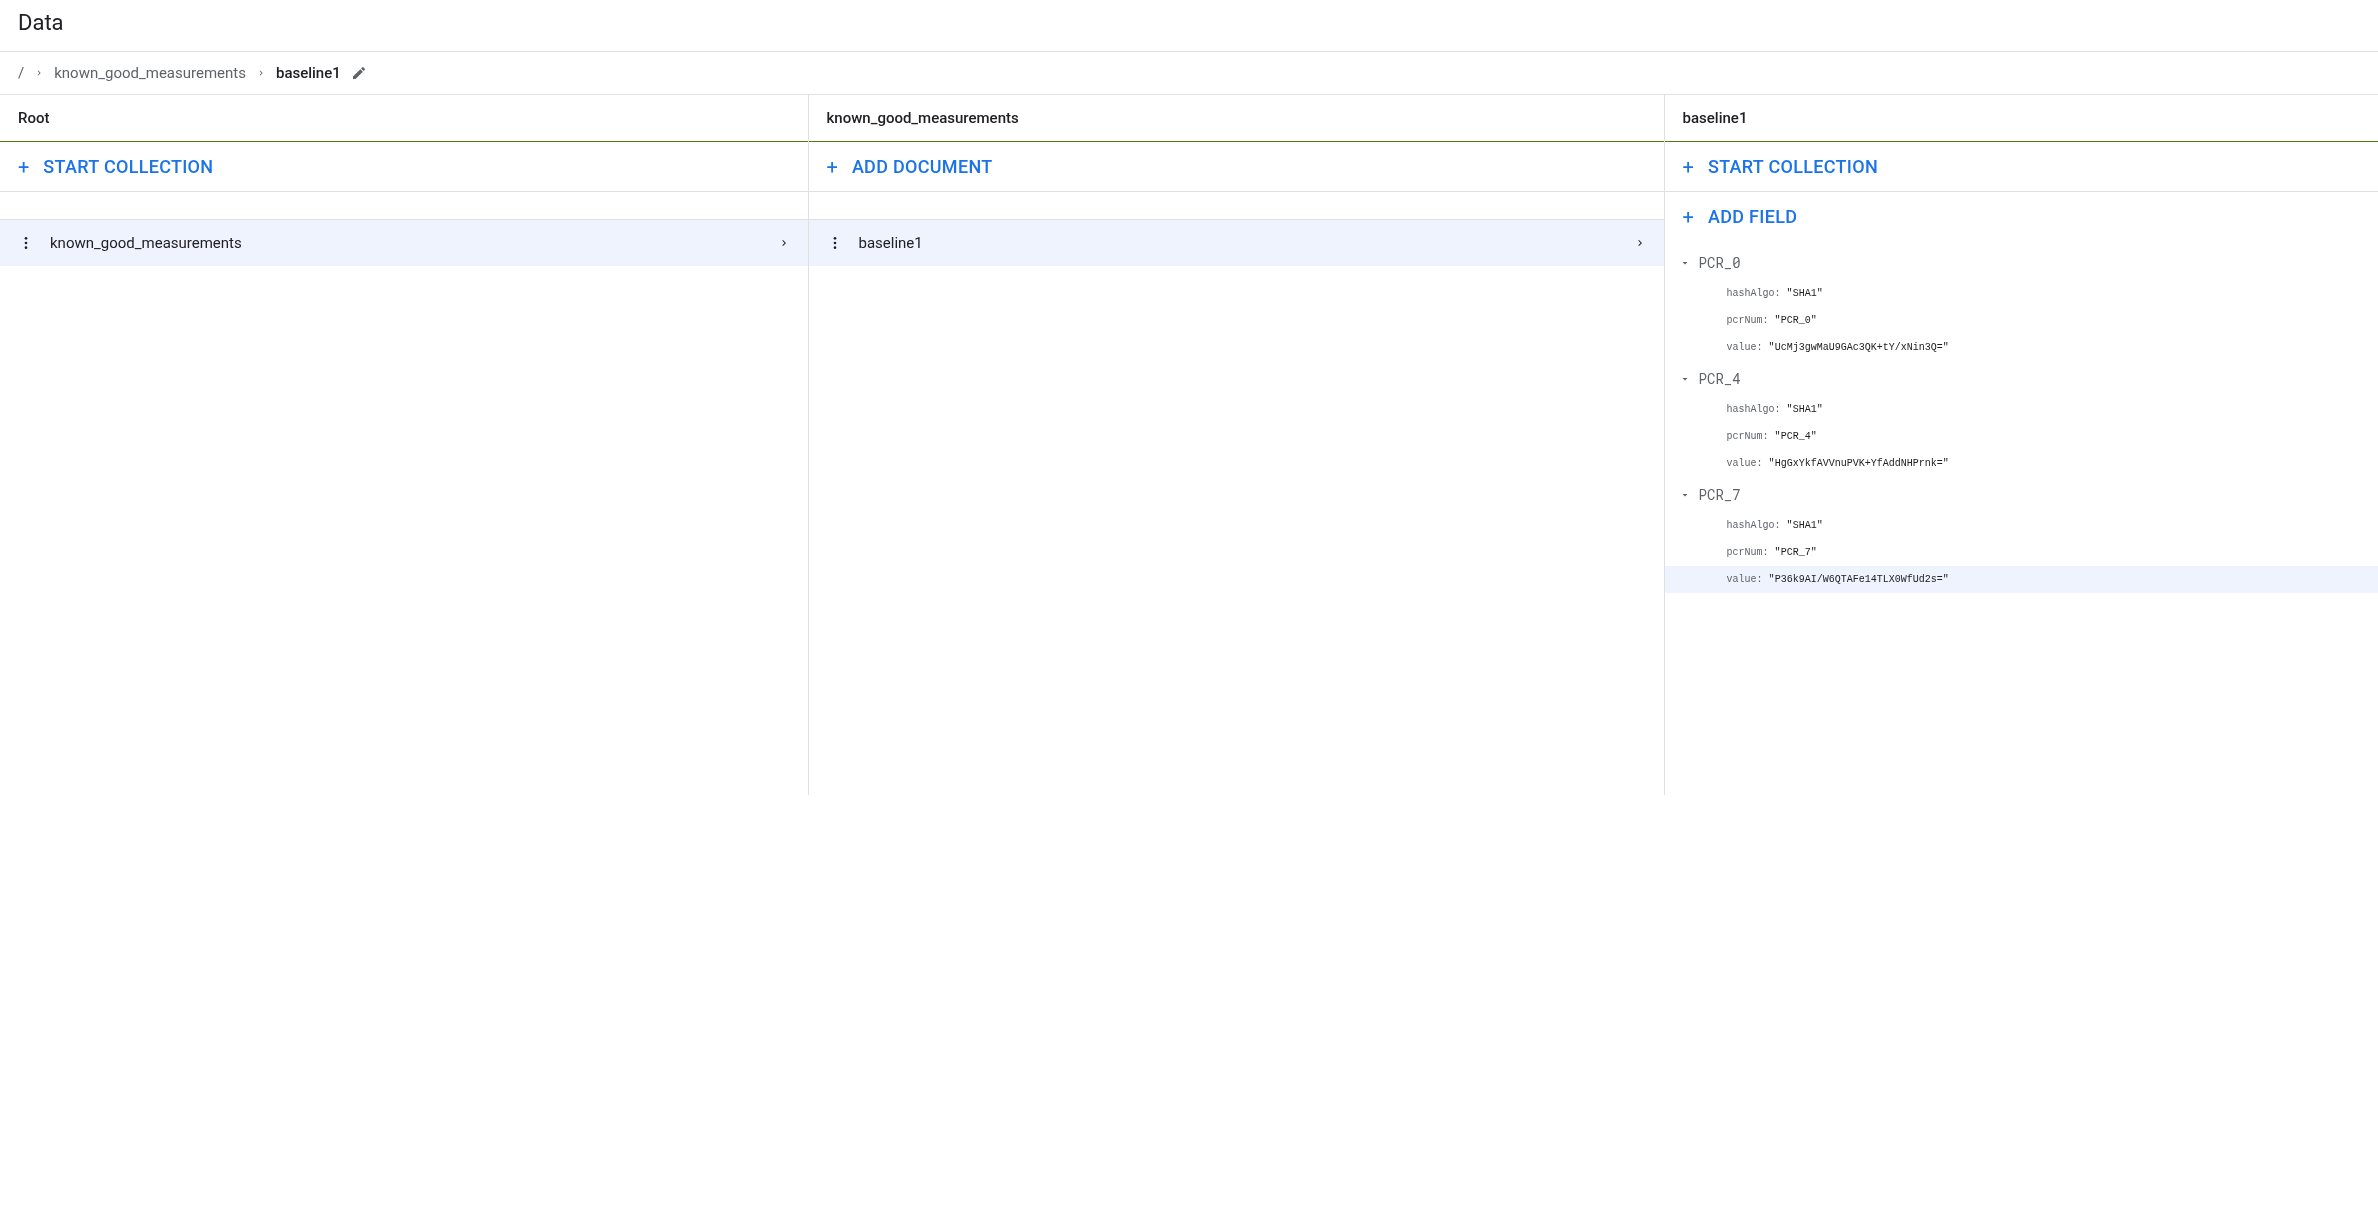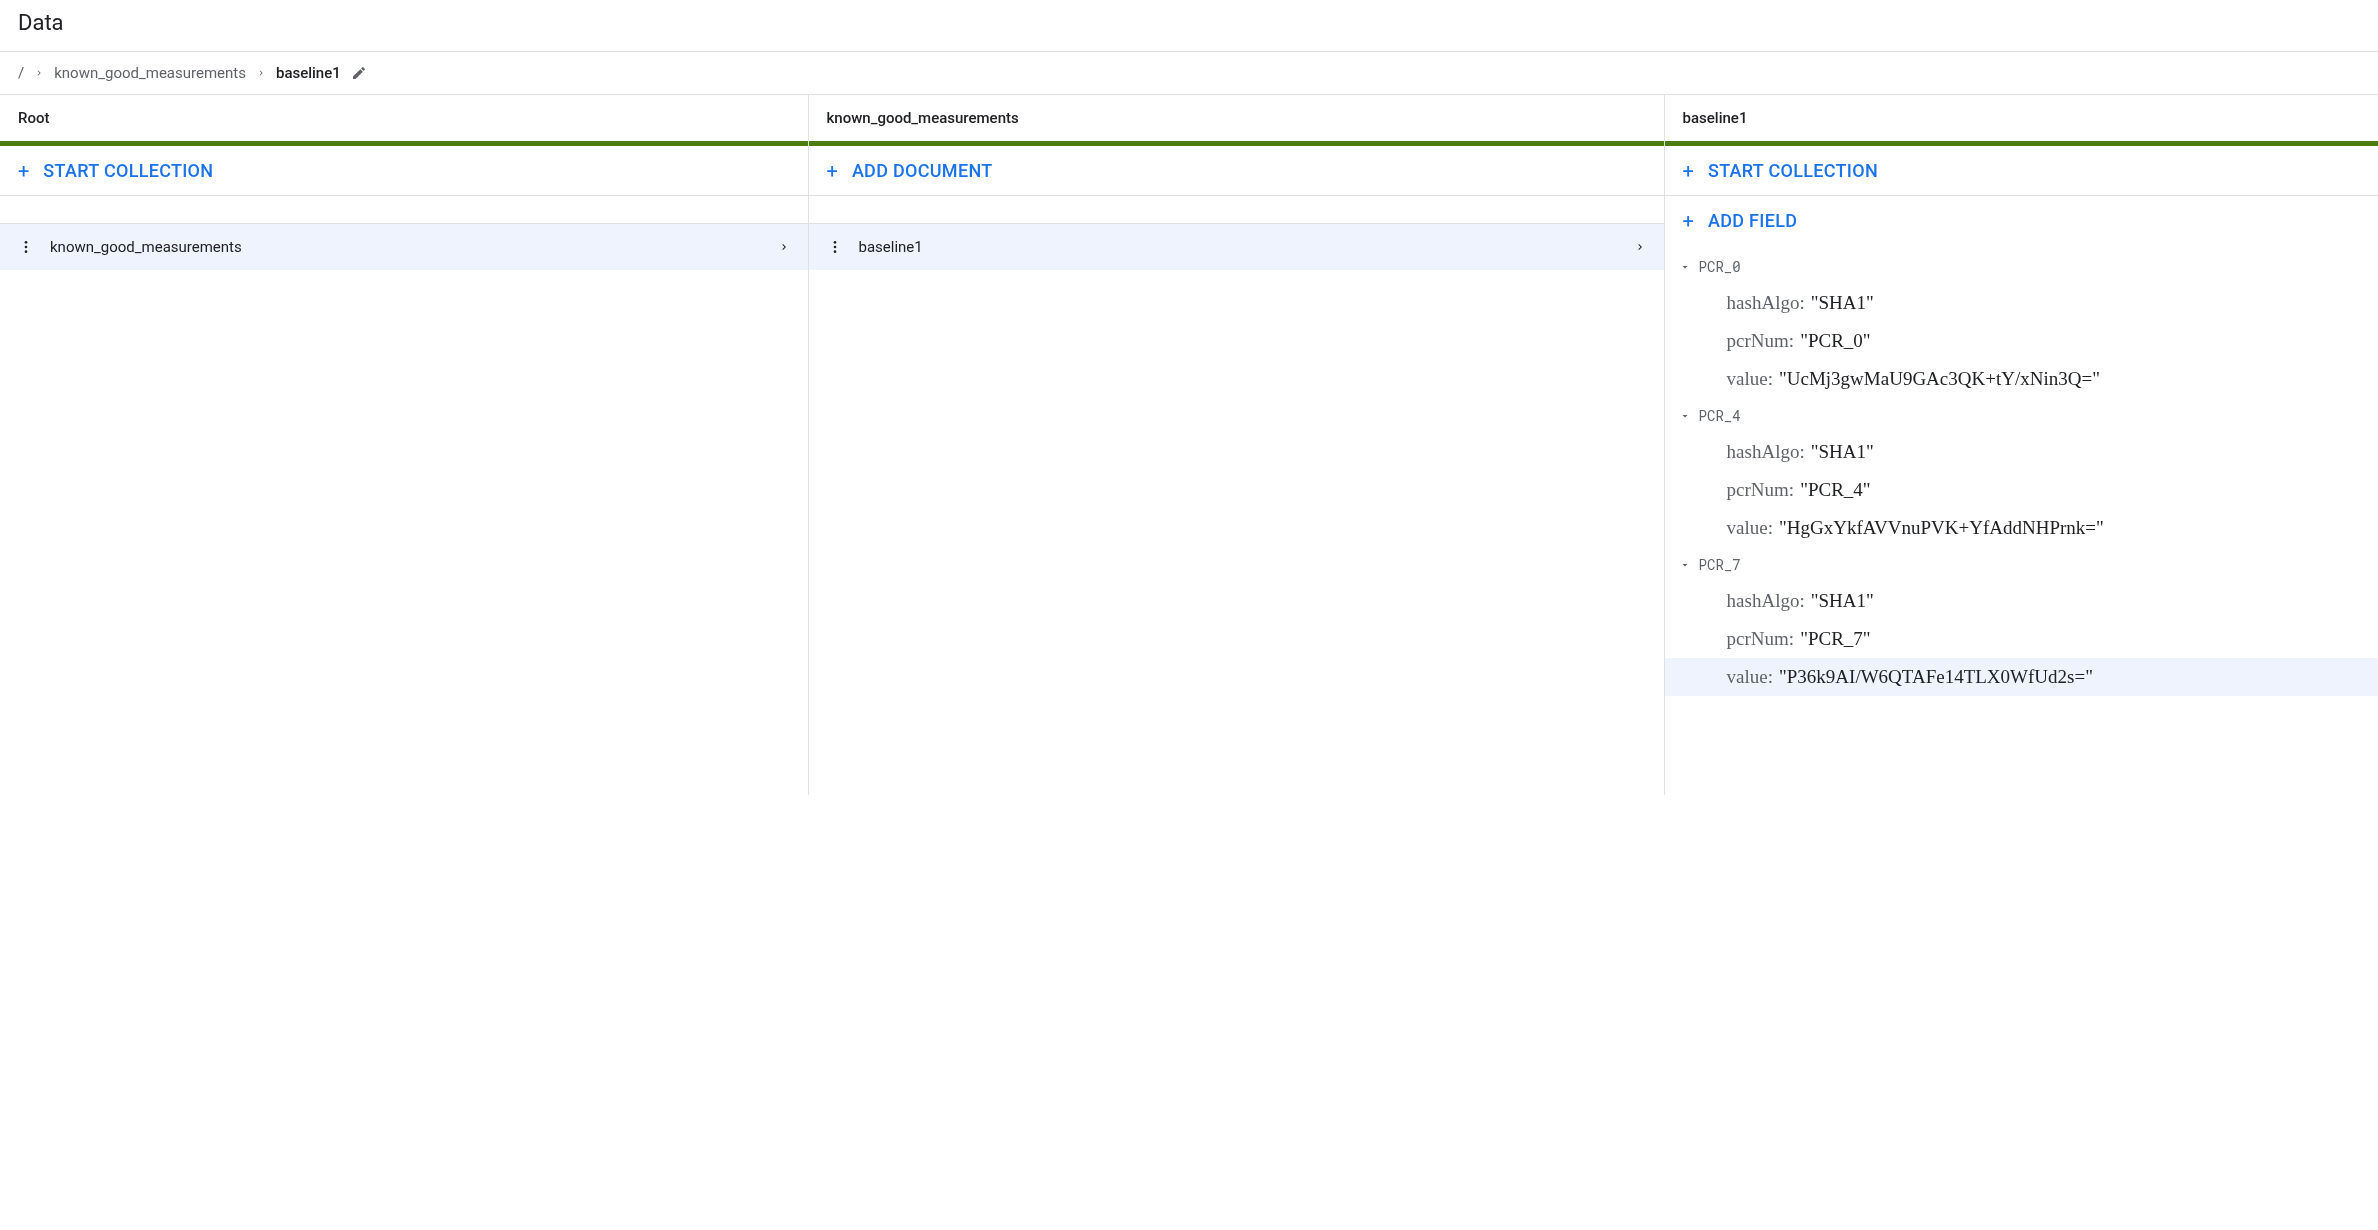--- a/index.html
+++ b/index.html
@@ -38,21 +38,21 @@
   }
   .panel:last-child { border-right: none; }
   .panel-0 { flex: 0 0 34%; }
   .panel-1 { flex: 0 0 36%; }
   .panel-2 { flex: 1 1 auto; }
   .panel-header {
     padding: 14px 18px;
     font-size: 15px;
     font-weight: 500;
     color: #202124;
-    border-bottom: 5px solid #4d7c0f;
+    border-bottom: 1px solid #4d7c0f;
   }
   .action-row {
     display: flex;
     align-items: center;
     gap: 14px;
     padding: 14px 18px;
     border-bottom: 1px solid #e0e0e0;
   }
   .action-row.no-underline { border-bottom: none; }
   .action-link {
@@ -82,22 +82,22 @@
   }
   .field-key {
     font-family: "Roboto Mono", monospace;
     color: #5f6368;
     font-size: 14px;
   }
   .subfield-row {
     display: flex;
     gap: 6px;
     padding: 8px 14px 8px 62px;
-    font-family: Liberation Serif, serif;
-    font-size: 19px;
+    font-family: Liberation Mono, monospace;
+    font-size: 10px;
   }
   .subfield-row .k { color: #5f6368; }
   .subfield-row .v { color: #202124; }
   .subfield-row.highlight { background: #eef3fd; }
   svg { display: block; }
 </style>
 </head>
 <body>
 
 <div class="page">

